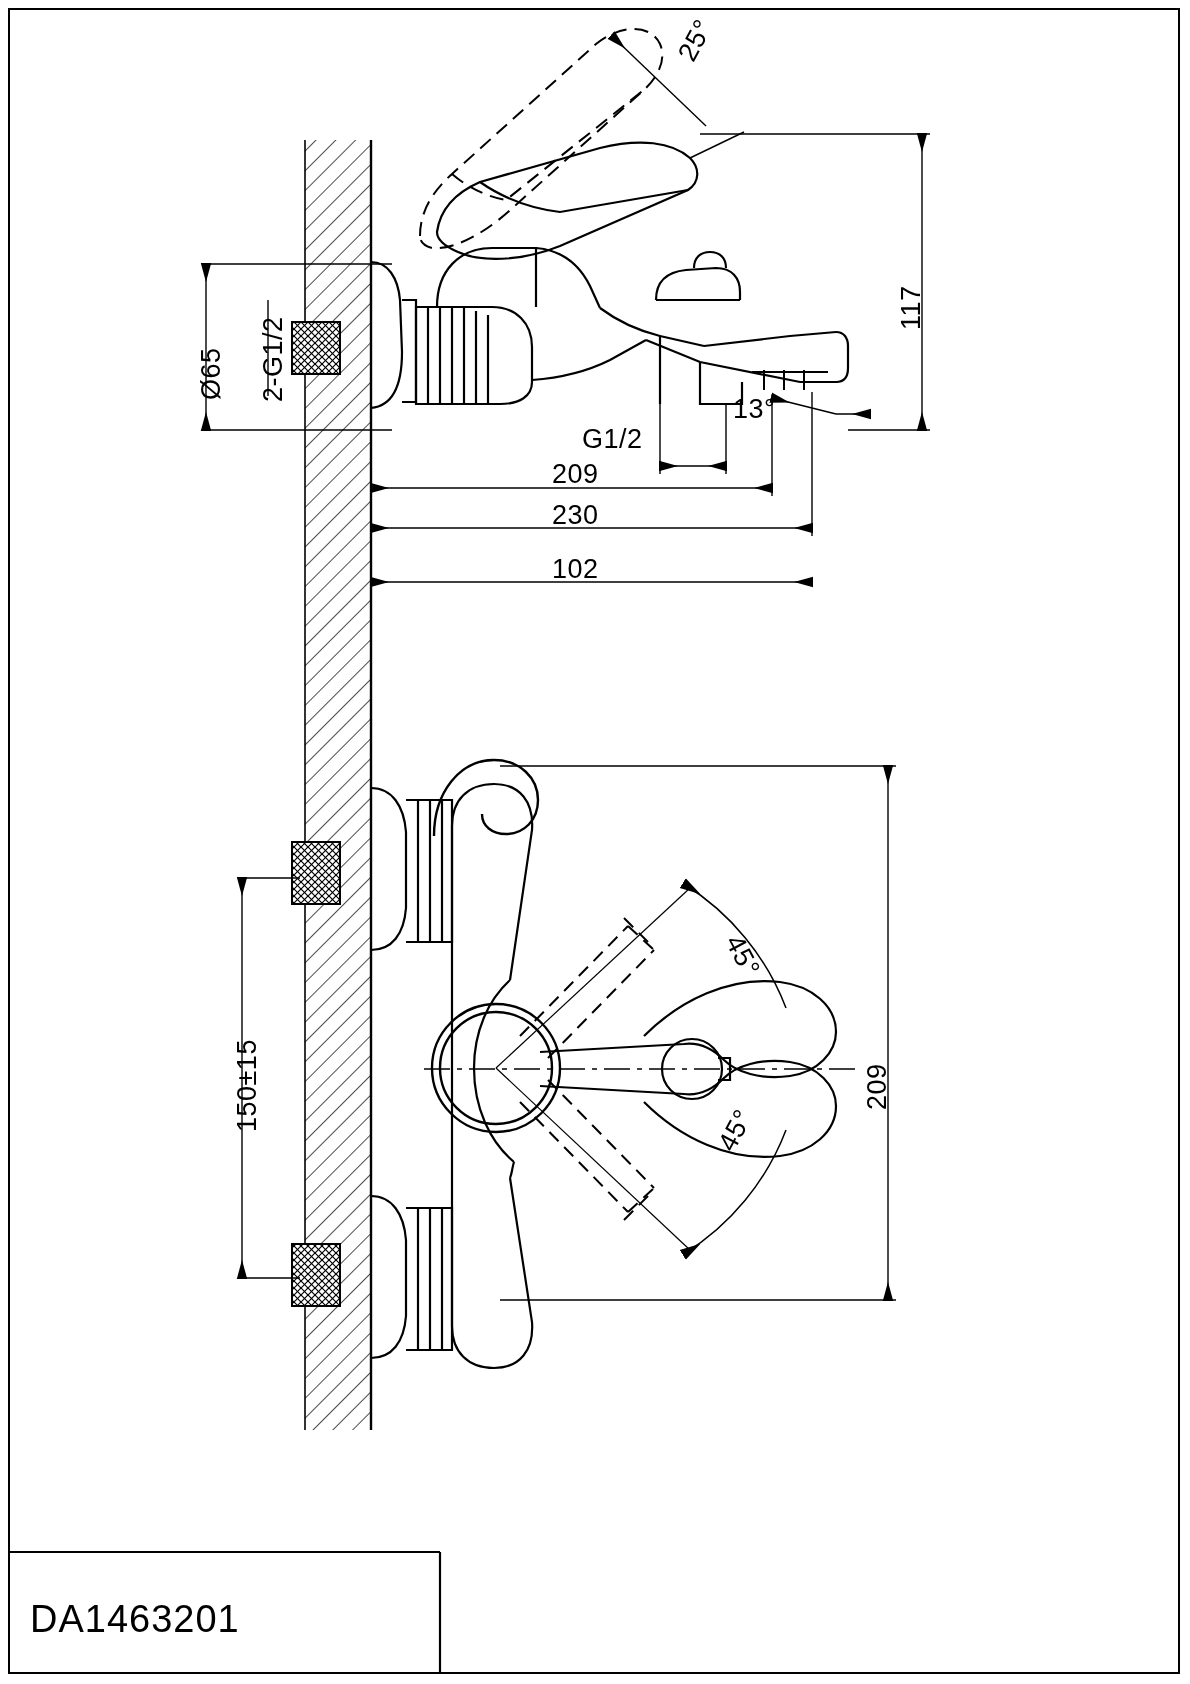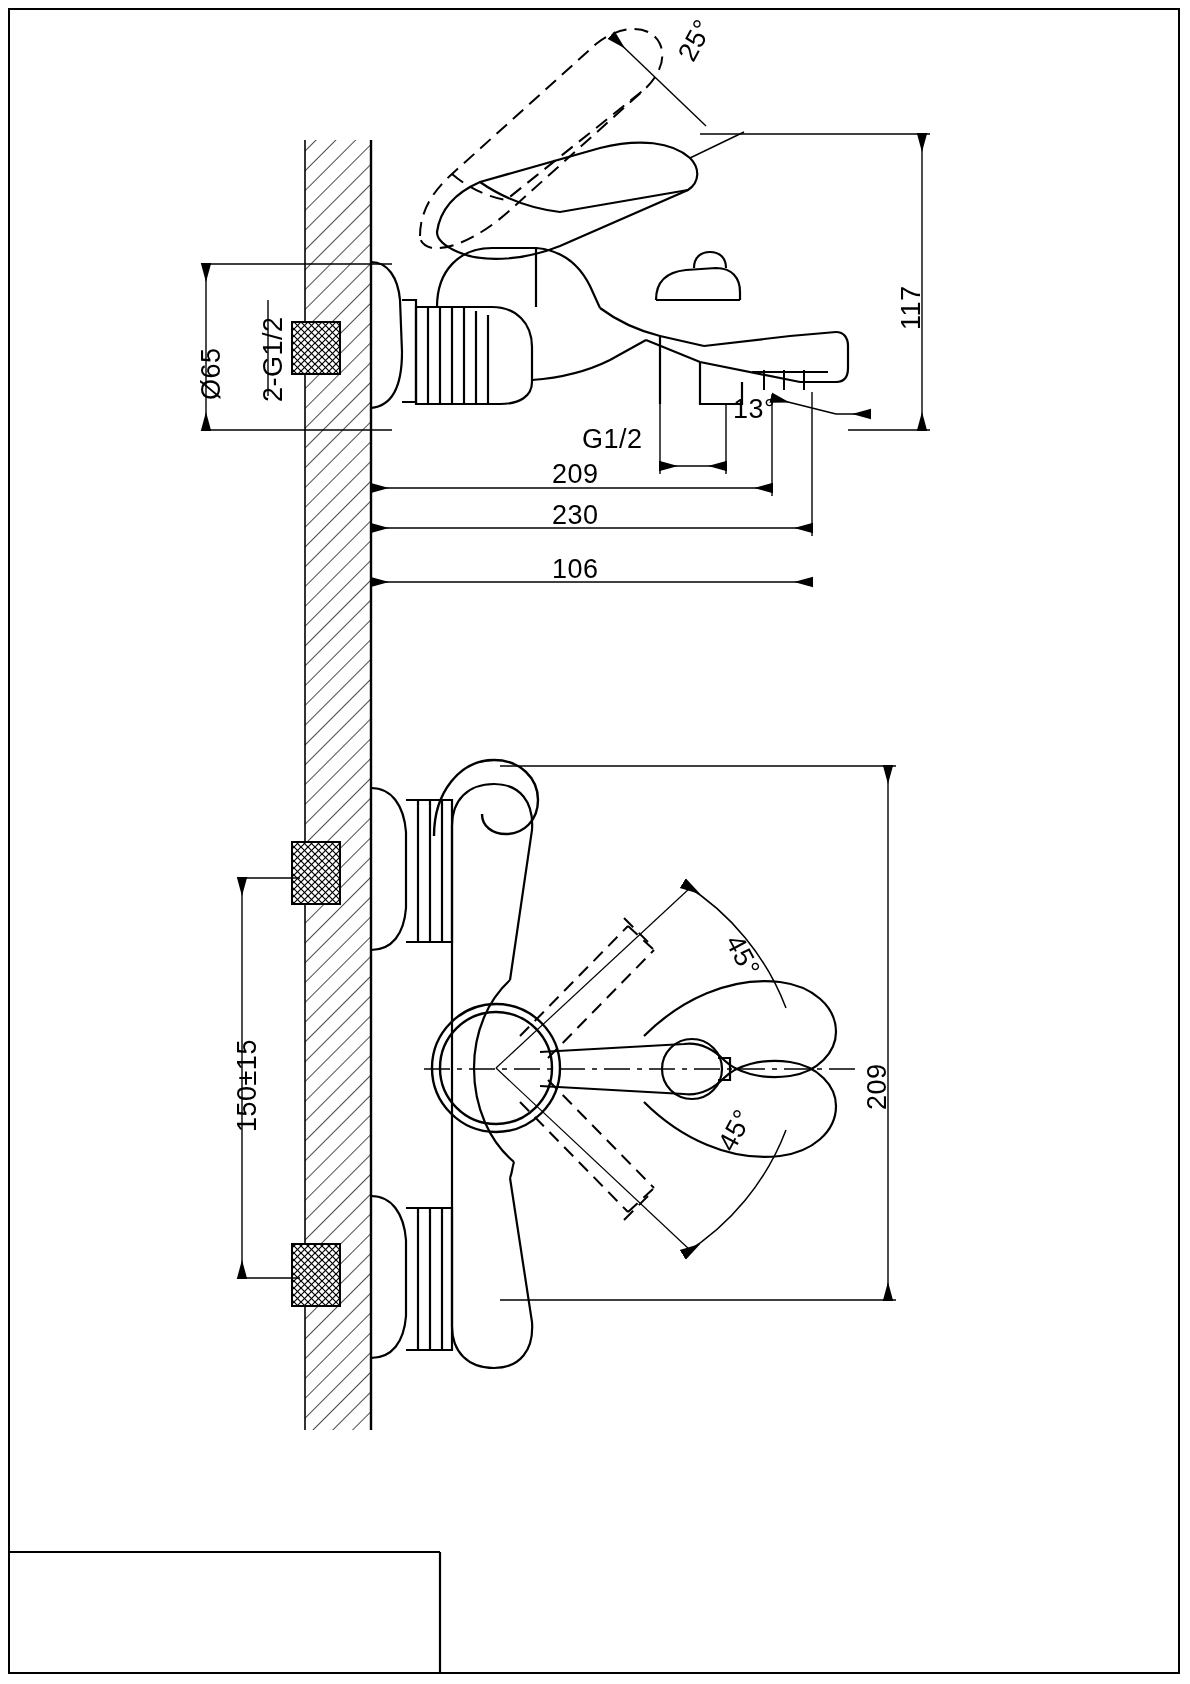--- a/index.html
+++ b/index.html
@@ -279,24 +279,25 @@
   <div class="dim-text" style="left:672px; top:52px; transform:rotate(-62deg); transform-origin:left top;">25°</div>
 
   <div class="dim-text" style="left:733px; top:394px;">13°</div>
 
   <div class="dim-text" style="left:582px; top:424px;">G1/2</div>
 
   <div class="dim-text" style="left:552px; top:459px;">209</div>
 
   <div class="dim-text" style="left:552px; top:500px;">230</div>
 
-  <div class="dim-text" style="left:552px; top:554px;">106</div>
+  <div class="dim-text" style="left:552px; top:554px;">102</div>
 
   <div class="dim-text rot90" style="left:232px; top:1132px;">150±15</div>
 
   <div class="dim-text rot90" style="left:862px; top:1110px;">209</div>
 
   <div class="dim-text" style="left:746px; top:930px; transform:rotate(62deg); transform-origin:left top;">45°</div>
 
   <div class="dim-text" style="left:712px; top:1142px; transform:rotate(-62deg); transform-origin:left top;">45°</div>
 
+  <div class="title-text" style="left:30px; top:1598px;">DA1463201</div>
 
 </div>
 
 </body></html>

